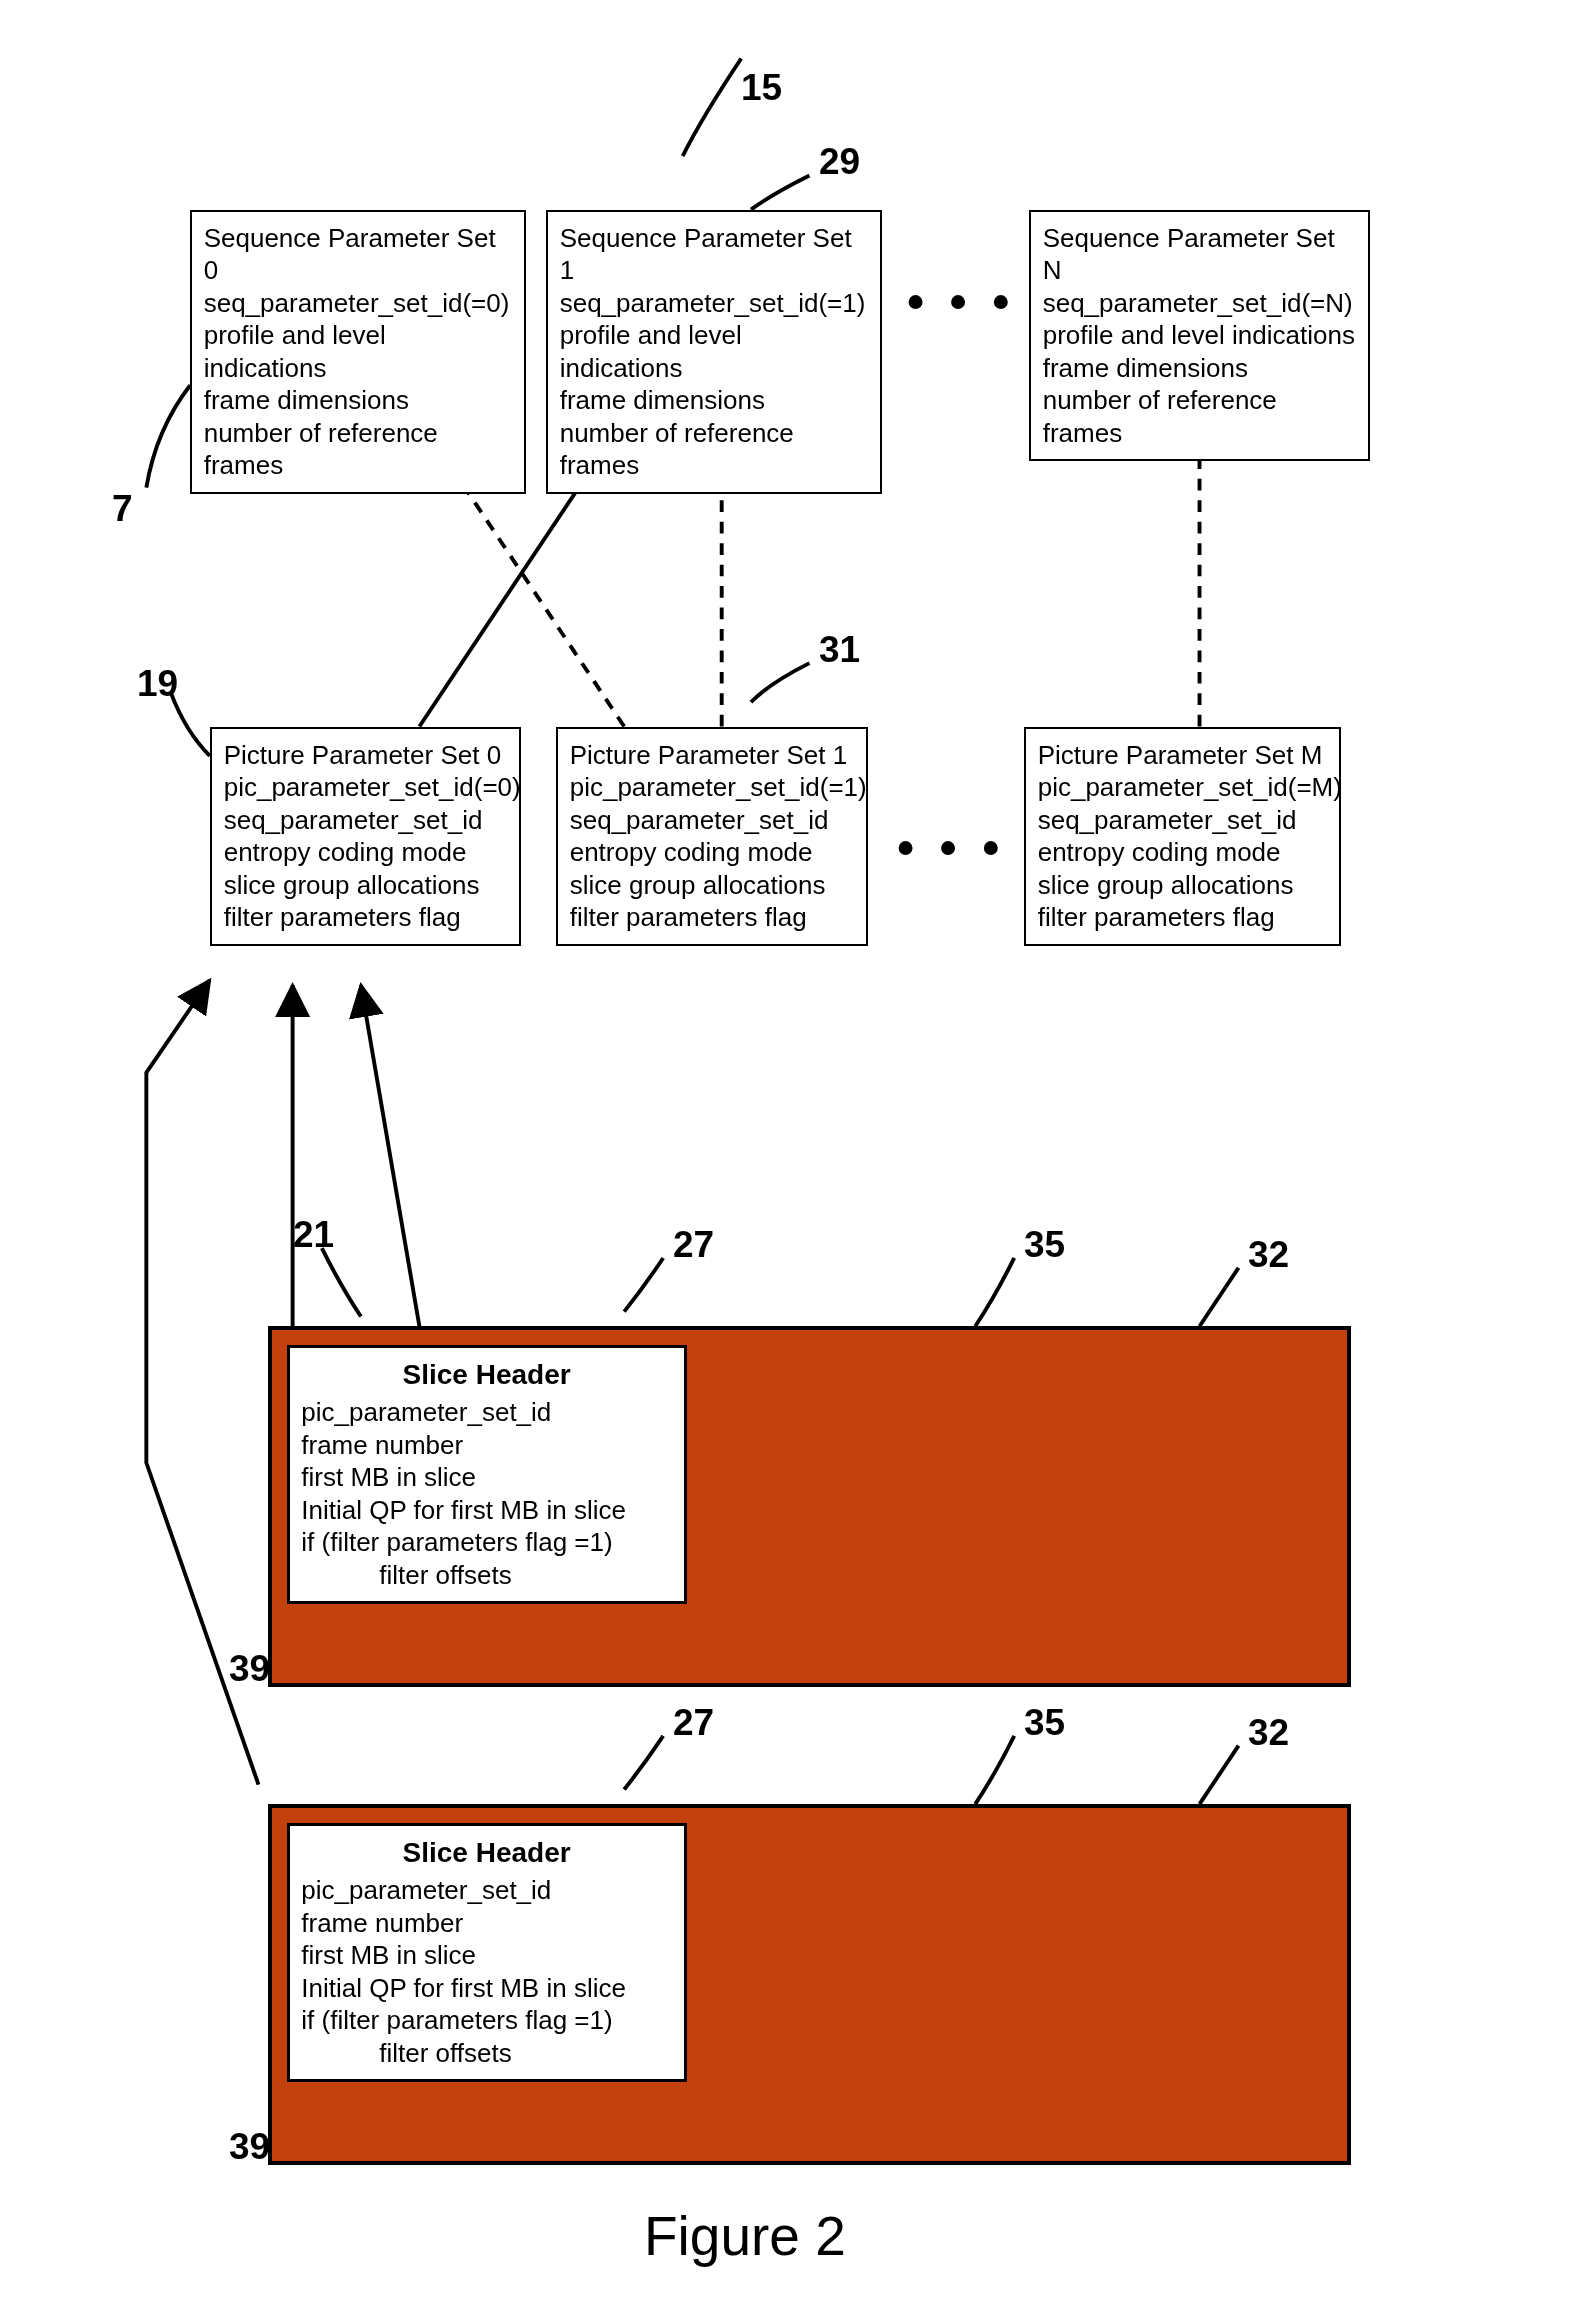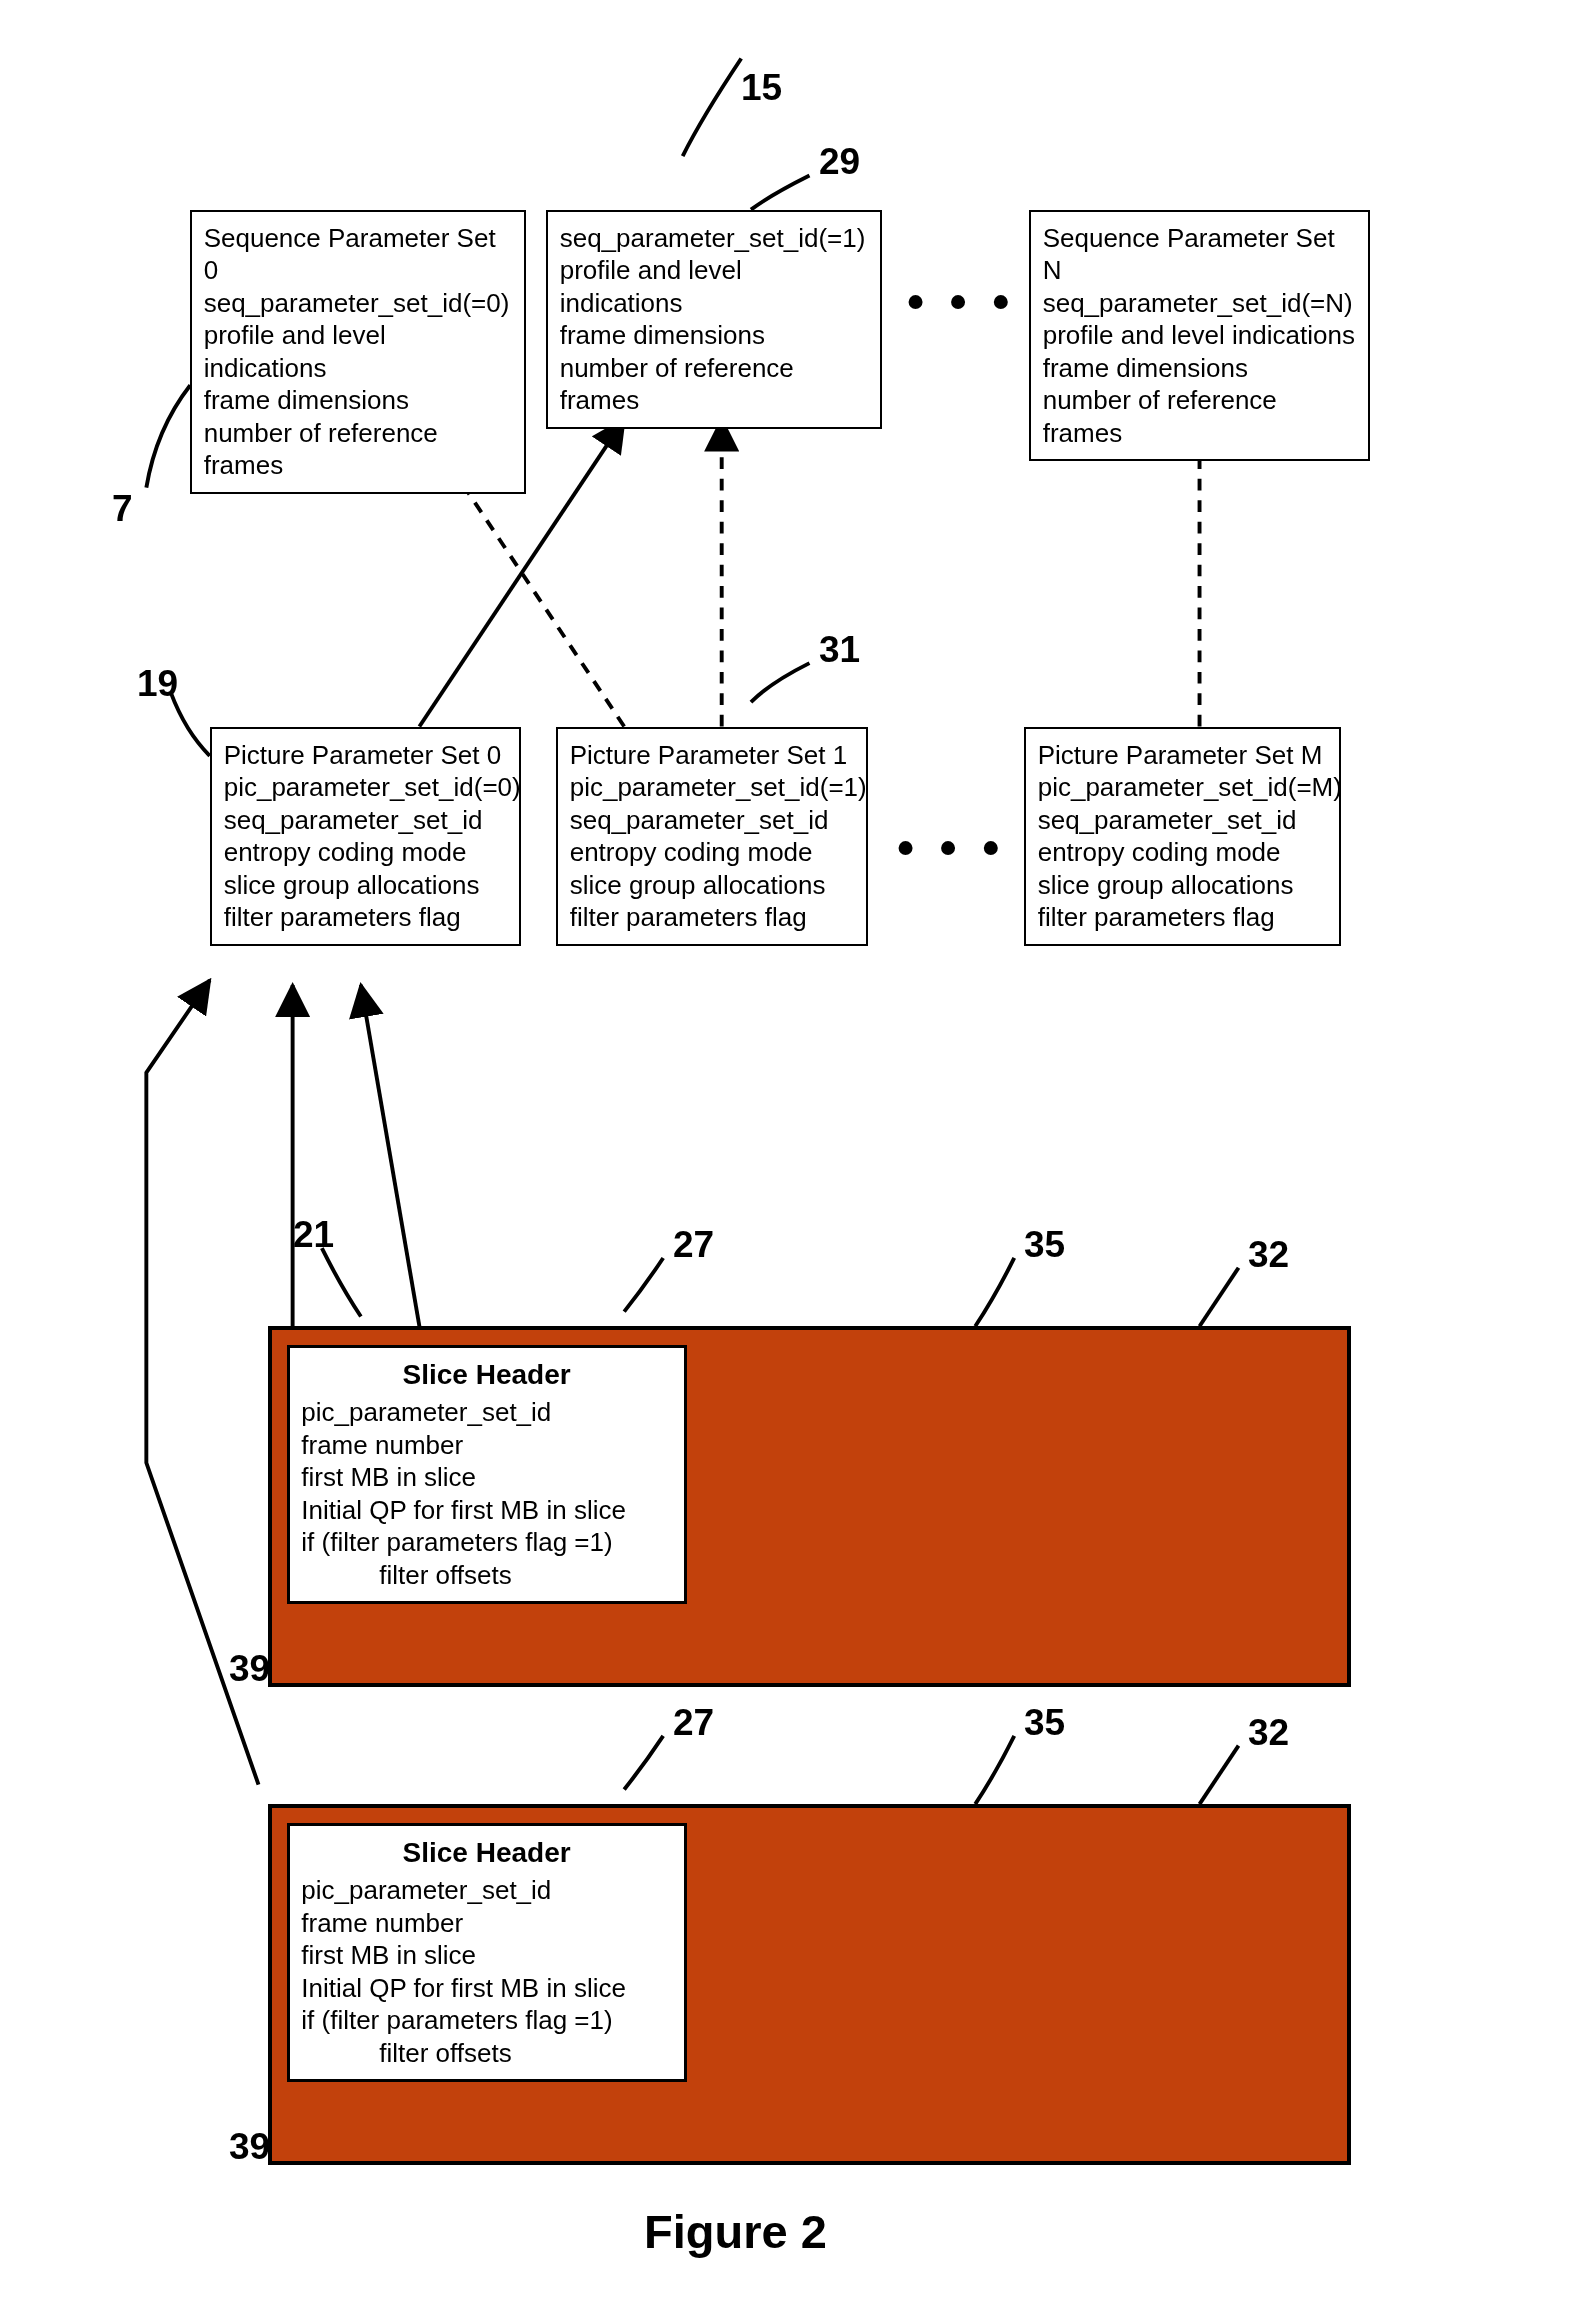--- a/index.html
+++ b/index.html
@@ -40,22 +40,22 @@
     font-weight: bold;
   }
   .dots {
     position: absolute;
     font-size: 49px;
     font-weight: bold;
     letter-spacing: 5.9px;
   }
   .figure-title {
     position: absolute;
-    font-size: 47px;
-    font-weight: bold;
+    font-size: 55px;
+    font-weight: normal;
   }
   .indent {
     padding-left: 78px;
   }
   svg.connectors {
     position: absolute;
     top: 0; left: 0;
     width: 1577px; height: 2318px;
     pointer-events: none;
   }
@@ -130,20 +130,21 @@
 
 <div class="box" style="left:190px; top:210px; width:336px;">
   <div class="title">Sequence Parameter Set 0</div>
   <div>seq_parameter_set_id(=0)</div>
   <div>profile and level indications</div>
   <div>frame dimensions</div>
   <div>number of reference frames</div>
 </div>
 
 <div class="box" style="left:546px; top:210px; width:336px;">
+  <div class="title">Sequence Parameter Set 1</div>
   <div>seq_parameter_set_id(=1)</div>
   <div>profile and level indications</div>
   <div>frame dimensions</div>
   <div>number of reference frames</div>
 </div>
 
 <div class="dots" style="left:907px; top:273px;">• • •</div>
 
 <div class="box" style="left:1029px; top:210px; width:341px;">
   <div class="title">Sequence Parameter Set N</div>

